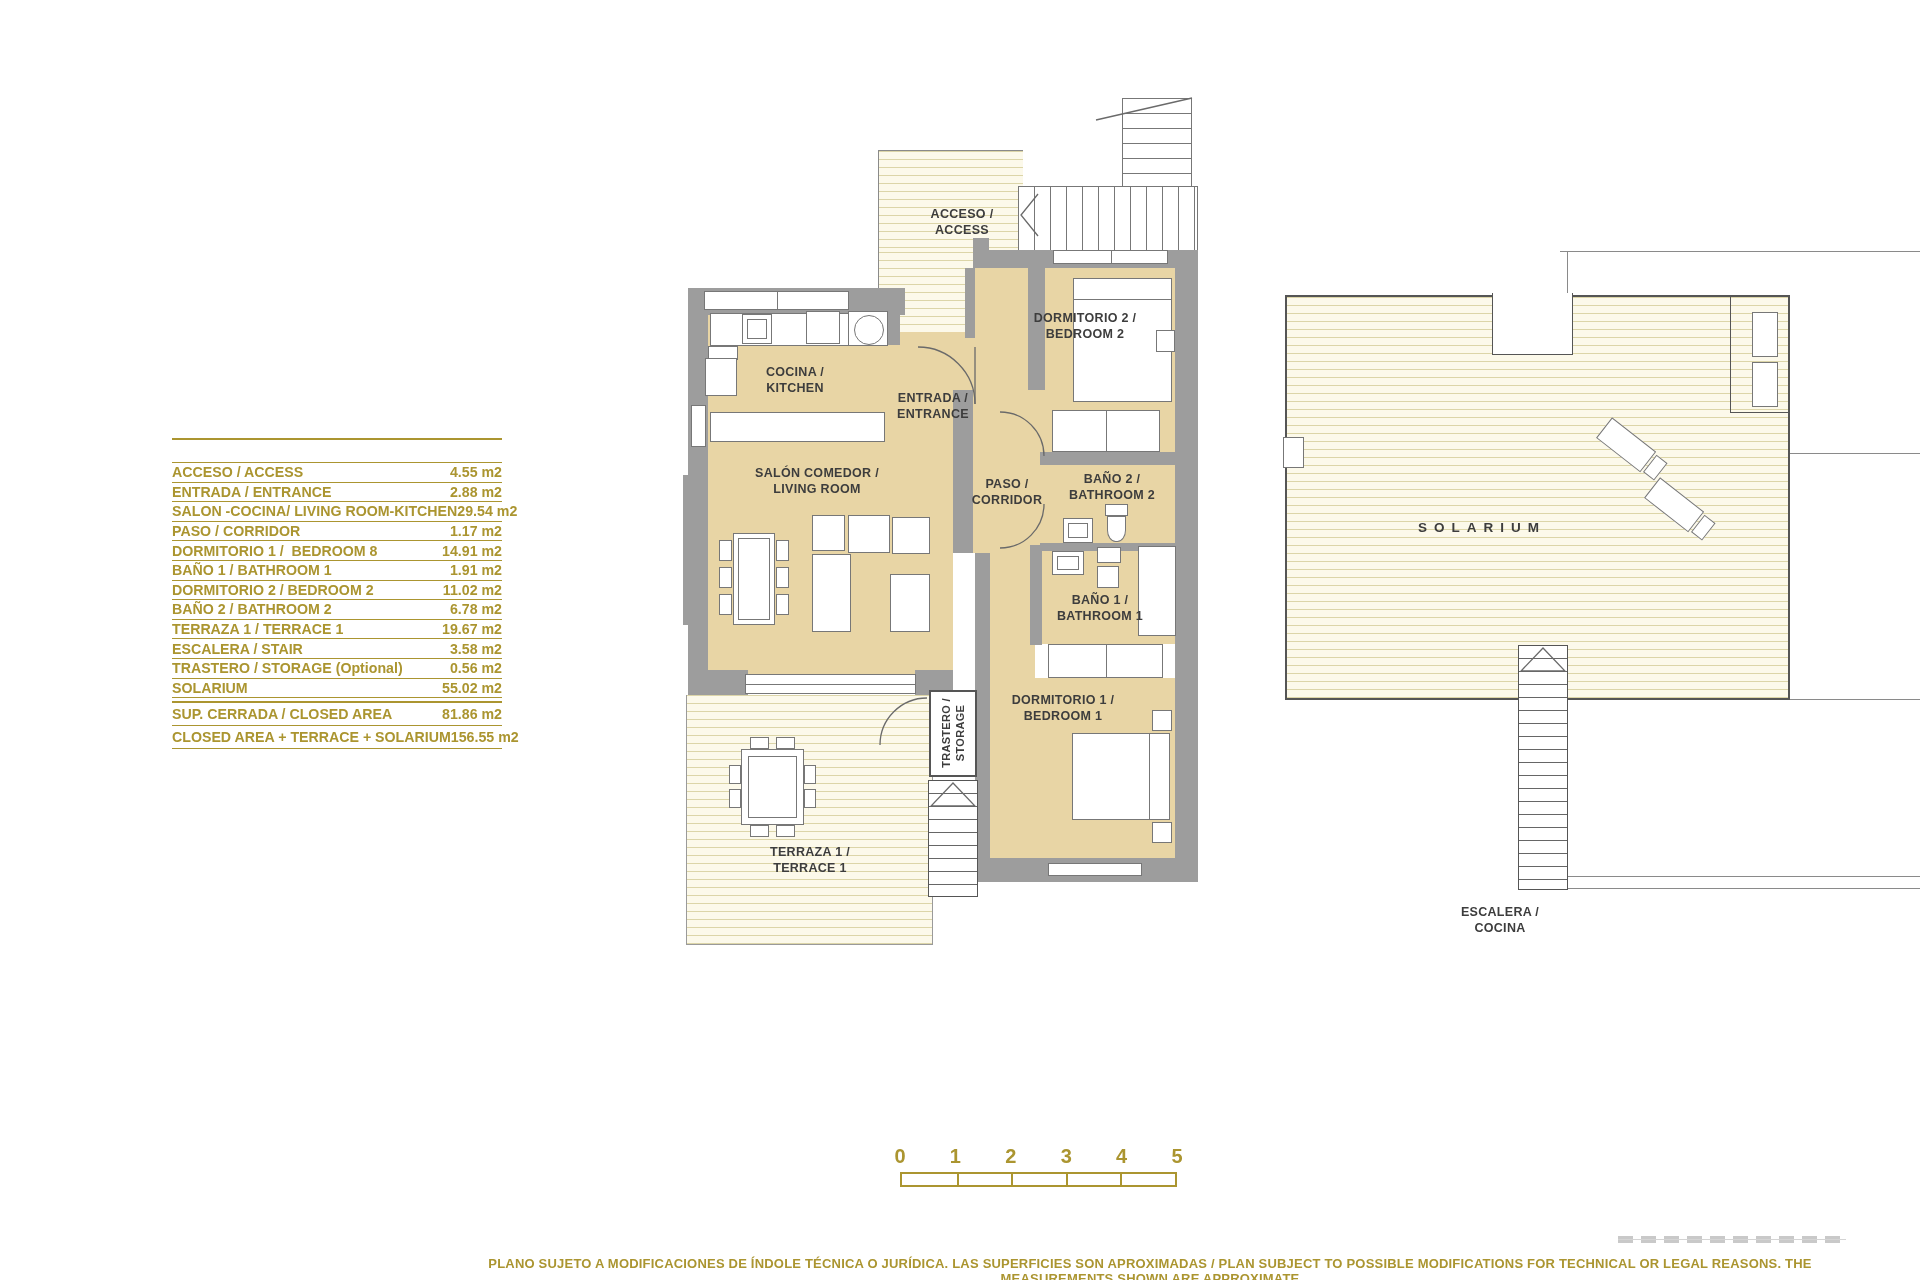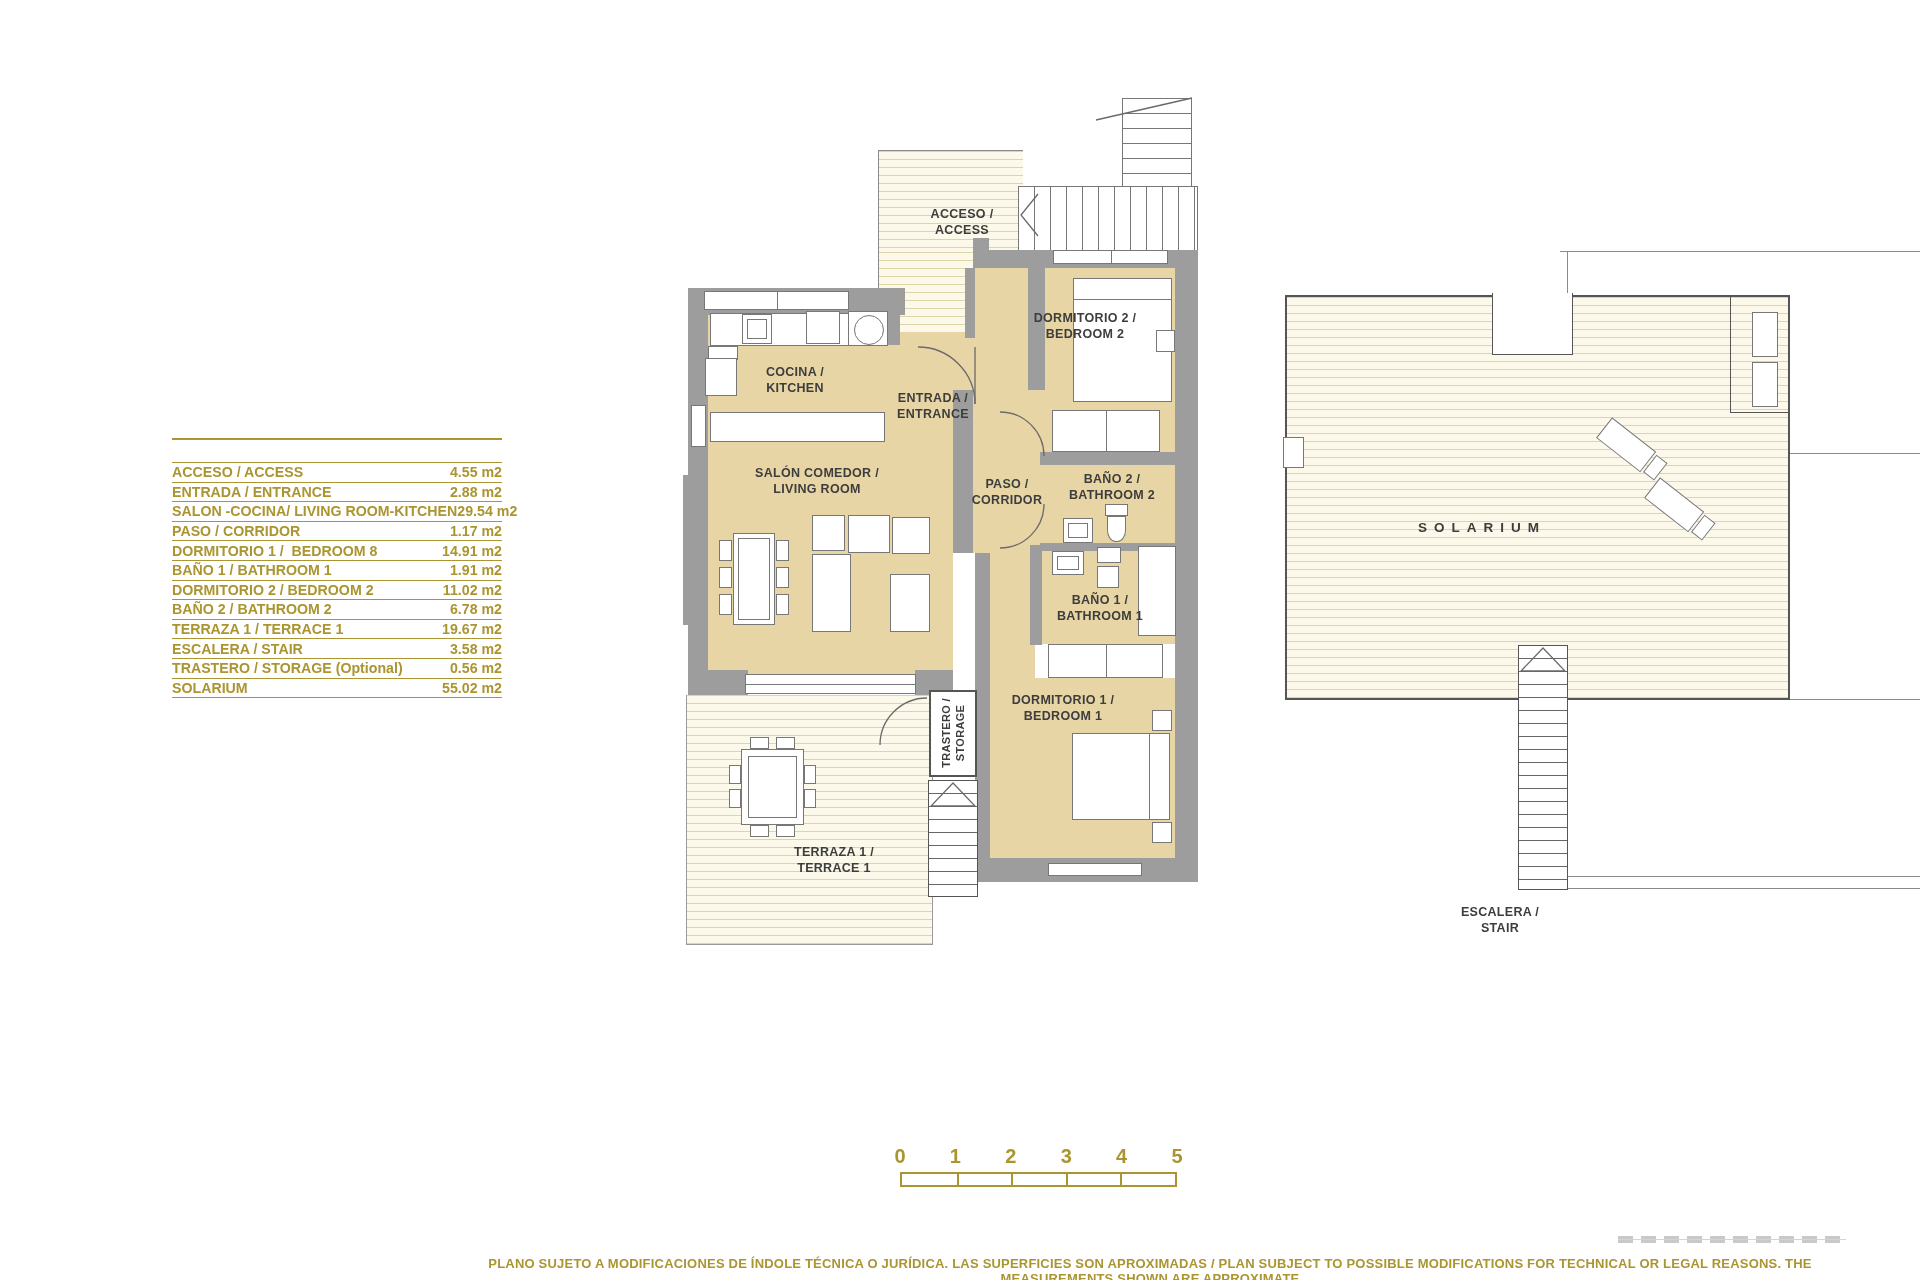--- a/index.html
+++ b/index.html
@@ -54,20 +54,24 @@
     <div class="t-row"><span class="lbl">DORMITORIO 1 /  BEDROOM 8</span><span class="val">14.91 m2</span></div>
     <div class="t-row"><span class="lbl">BAÑO 1 / BATHROOM 1</span><span class="val">1.91 m2</span></div>
     <div class="t-row"><span class="lbl">DORMITORIO 2 / BEDROOM 2</span><span class="val">11.02 m2</span></div>
     <div class="t-row"><span class="lbl">BAÑO 2 / BATHROOM 2</span><span class="val">6.78 m2</span></div>
     <div class="t-row"><span class="lbl">TERRAZA 1 / TERRACE 1</span><span class="val">19.67 m2</span></div>
     <div class="t-row"><span class="lbl">ESCALERA / STAIR</span><span class="val">3.58 m2</span></div>
     <div class="t-row"><span class="lbl">TRASTERO / STORAGE (Optional)</span><span class="val">0.56 m2</span></div>
     <div class="t-row"><span class="lbl">SOLARIUM</span><span class="val">55.02 m2</span></div>
   </div>
 
+  <div class="sum-table">
+    <div class="t-row"><span class="lbl">SUP. CERRADA / CLOSED AREA</span><span class="val">81.86 m2</span></div>
+    <div class="t-row"><span class="lbl">CLOSED AREA + TERRACE + SOLARIUM</span><span class="val">156.55 m2</span></div>
+  </div>
 
   <div class="tan" style="left:708px;top:315px;width:245px;height:360px;"></div>
   <div class="tan" style="left:900px;top:266px;width:128px;height:84px;"></div>
   <div class="tan" style="left:953px;top:330px;width:20px;height:60px;"></div>
   <div class="tan" style="left:973px;top:350px;width:72px;height:203px;"></div>
   <div class="tan" style="left:990px;top:553px;width:45px;height:130px;"></div>
   <div class="tan" style="left:1045px;top:266px;width:130px;height:186px;"></div>
   <div class="tan" style="left:1040px;top:465px;width:135px;height:78px;"></div>
   <div class="tan" style="left:1042px;top:551px;width:133px;height:93px;"></div>
   <div class="tan" style="left:990px;top:678px;width:185px;height:182px;"></div>
@@ -210,23 +214,23 @@
   <div class="roomlabel" style="left:962px;top:222px;"><span>ACCESO /</span><br><span>ACCESS</span></div>
   <div class="roomlabel" style="left:795px;top:380px;"><span>COCINA /</span><br><span>KITCHEN</span></div>
   <div class="roomlabel" style="left:933px;top:406px;"><span>ENTRADA /</span><br><span>ENTRANCE</span></div>
   <div class="roomlabel" style="left:817px;top:481px;"><span>SALÓN COMEDOR /</span><br><span>LIVING ROOM</span></div>
   <div class="roomlabel" style="left:1007px;top:480px;margin-top:12px;"><span>PASO /</span><br><span>CORRIDOR</span></div>
   <div class="roomlabel" style="left:1085px;top:326px;"><span>DORMITORIO 2 /</span><br><span>BEDROOM 2</span></div>
   <div class="roomlabel" style="left:1112px;top:487px;"><span>BAÑO 2 /</span><br><span>BATHROOM 2</span></div>
   <div class="roomlabel" style="left:1100px;top:608px;"><span>BAÑO 1 /</span><br><span>BATHROOM 1</span></div>
   <div class="roomlabel" style="left:1063px;top:708px;"><span>DORMITORIO 1 /</span><br><span>BEDROOM 1</span></div>
   <div class="roomlabel" style="left:953px;top:733px;transform:translate(-50%,-50%) rotate(-90deg);font-size:11px;"><span>TRASTERO /</span><br><span>STORAGE</span></div>
-  <div class="roomlabel" style="left:810px;top:860px;margin-left:24px;"><span>TERRAZA 1 /</span><br><span>TERRACE 1</span></div>
+  <div class="roomlabel" style="left:810px;top:860px;"><span>TERRAZA 1 /</span><br><span>TERRACE 1</span></div>
   <div class="roomlabel" style="left:1482px;top:528px;letter-spacing:7px;font-size:13.5px;">SOLARIUM</div>
-  <div class="roomlabel" style="left:1500px;top:920px;"><span>ESCALERA /</span><br><span>STAIR</span></div>
+  <div class="roomlabel" style="left:1500px;top:920px;"><span>ESCALERA /</span><br><span>COCINA</span></div>
 
   <svg class="overlay" width="1920" height="1280" viewBox="0 0 1920 1280">
     <g fill="none" stroke="#6a6a6a" stroke-width="1.3">
       <path d="M 918 347 A 57 57 0 0 1 975 404"></path>
       <path d="M 975 347 L 975 404"></path>
       <path d="M 1000 412 A 44 44 0 0 1 1044 456"></path>
       <path d="M 1000 548 A 44 44 0 0 0 1044 504"></path>
       <path d="M 880 745 A 47 47 0 0 1 927 698"></path>
       <path d="M 1096 120 L 1192 98"></path>
       <path d="M 1038 194 L 1021 215 L 1038 236"></path>

